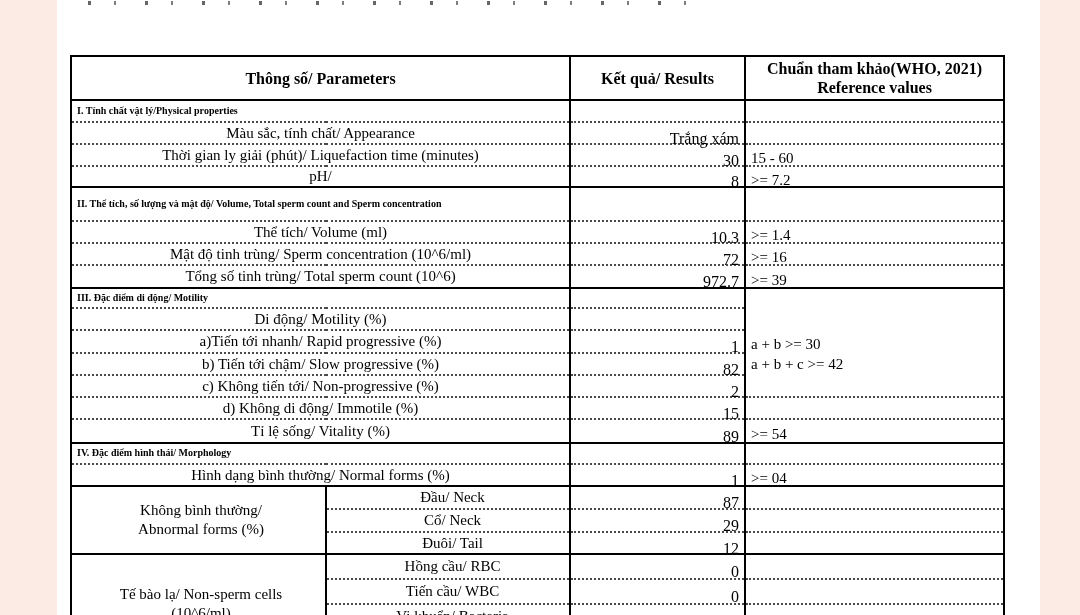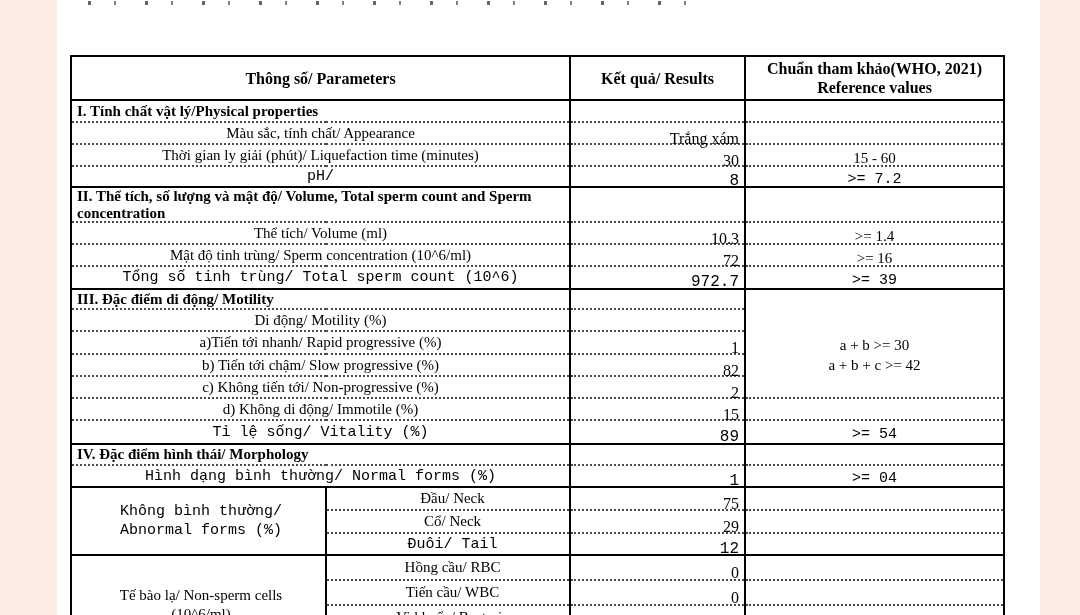--- a/index.html
+++ b/index.html
@@ -32,32 +32,32 @@
     table-layout: fixed;
     background: #fff;
     border: 2.5px solid #000;
     font-size: 15px;
     margin-top: 47px;
   }
   td { vertical-align: middle; padding: 0 5px; }
   
   .vr { border-right: 2px solid #000; }
   
-  .bs { border-bottom: 2px solid #000; font-family: Liberation Mono, monospace; }
+  .bs { border-bottom: 2px solid #000; }
   .bd { border-bottom: 2px dotted #4a4a4a; }
   .hb { border-bottom: 2.5px solid #000; }
 
   .hdr { font-weight: bold; text-align: center; font-size: 16px; line-height: 19px; }
-  .sect { font-weight: bold; font-size: 15px; line-height: 16.5px; }
+  .sect { font-weight: bold; font-size: 10px; line-height: 16.5px; }
   .lbl { font-size: 15px; text-align: center; }
   .sub { padding-left: 14px; }
   .blk { line-height: 19px; padding-left: 10px; }
   .val { display: block; text-align: right; font-size: 16px; position: relative; top: 5px; line-height: 15px; }
-  .rval { display: block; text-align: center; font-size: 15px; position: relative; top: 3px; line-height: 14px; }
-  .merged-ref { text-align: center; vertical-align: middle; }
+  .rval { display: block; font-size: 15px; position: relative; top: 3px; line-height: 14px; }
+  .merged-ref { vertical-align: middle; }
   .merged-ref .inner { position: relative; top: 11px; line-height: 20px; font-size: 15px; }
 </style>
 </head>
 <body>
 
 <div class="paper"></div>
 <div class="artifact"></div>
 
 <table class="report">
   <colgroup>
@@ -264,21 +264,21 @@
 
   <tr style="height:23px">
     <td rowspan="3" class="lbl blk vr bs">
       <span style="display:block">Không bình thường/</span>
       <span style="display:block">Abnormal forms (%)</span>
     </td>
     <td class="lbl sub vr bd">
       <span>Đầu/ Neck</span>
     </td>
     <td class="vr bd">
-      <span class="val">75</span>
+      <span class="val">87</span>
     </td>
     <td class="bd">
       <span class="rval"></span>
     </td>
   </tr>
   <tr style="height:23px">
     <td class="lbl sub vr bd">
       <span>Cổ/ Neck</span>
     </td>
     <td class="vr bd">

